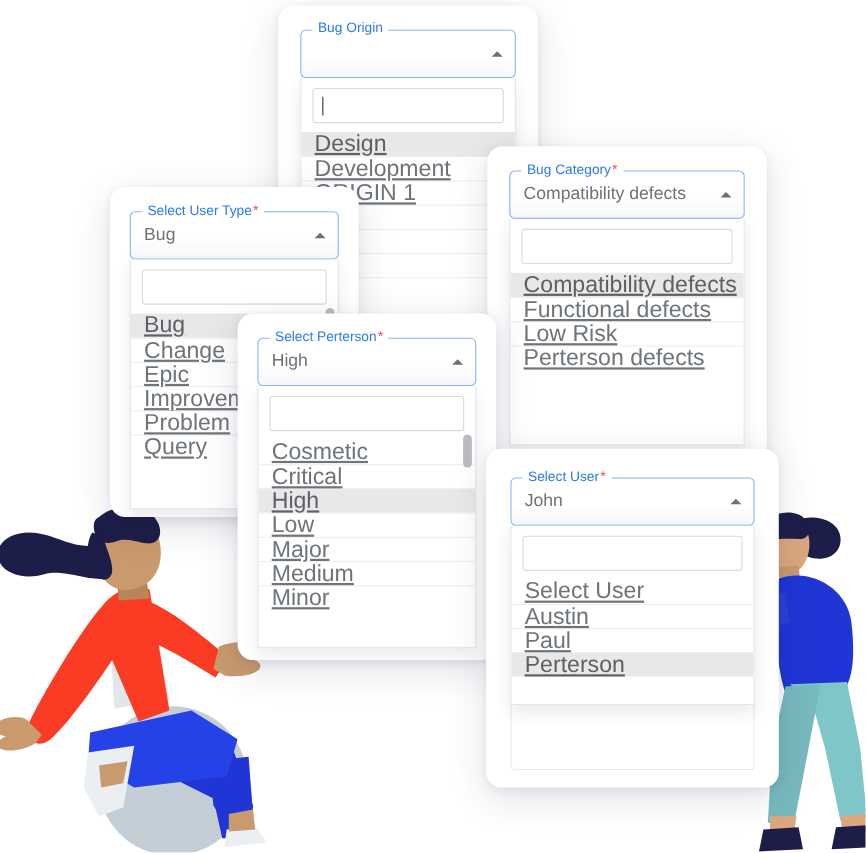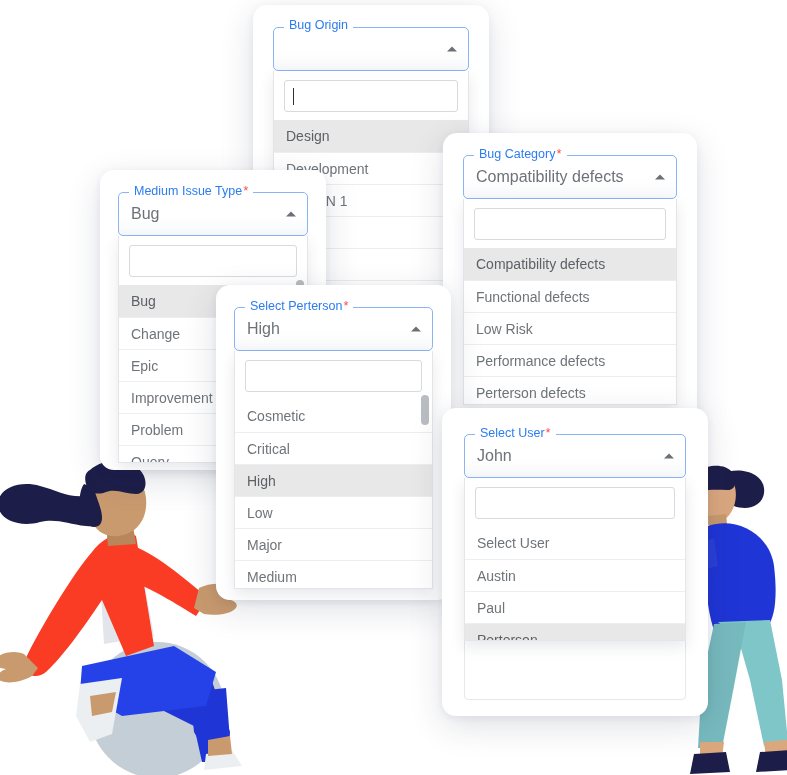--- a/index.html
+++ b/index.html
@@ -100,29 +100,30 @@
     padding: 0 8px;
     box-sizing: border-box;
     position: relative;
   }
   .caretbar {
     width: 1px;
     height: 17px;
     background: #2d2f31;
   }
   .opt {
-    height: 32px;
+    height: 22px;
     display: flex;
     align-items: center;
     padding: 0 0 0 12px;
-    font-size: 14px;
+    font-size: 21px;
     color: #6f7479;
     border-top: 1px solid #eceef0;
     box-sizing: border-box;
     white-space: nowrap;
+    text-decoration: underline;
   }
   .opt.first { border-top: none; }
   .opt.sel { background: #e8e8e8; color: #5d6166; }
   .opt.blank { color: transparent; }
 
   
   .sbar {
     position: absolute;
     width: 8px;
     border-radius: 4px;
@@ -230,21 +231,21 @@
       <div class="opt blank"></div>
       <div class="opt blank"></div>
       <div class="opt blank"></div>
 
     </div>
   </div>
 
   <div id="card-issue-type" class="card">
     <div class="field" style="position:absolute; left:18px; top:22px; right:18px;">
       <span class="legend">
-        <span>Medium Issue Type</span><span class="req">*</span>
+        <span>Select User Type</span><span class="req">*</span>
       </span>
       <span class="value">Bug</span>
       <span class="caret"></span>
     </div>
 
     <div class="panel" style="top:66px; left:18px; right:18px; height:227px;">
       <div class="panel-search"></div>
       <div class="opt first sel">Bug</div>
       <div class="opt">Change</div>
       <div class="opt">Epic</div>
@@ -263,21 +264,20 @@
       </span>
       <span class="value">Compatibility defects</span>
       <span class="caret"></span>
     </div>
 
     <div class="panel" style="top:66px; left:20px; right:20px; height:206px;">
       <div class="panel-search"></div>
       <div class="opt first sel">Compatibility defects</div>
       <div class="opt">Functional defects</div>
       <div class="opt">Low Risk</div>
-      <div class="opt">Performance defects</div>
       <div class="opt">Perterson defects</div>
     </div>
   </div>
 
   <div id="card-severity" class="card">
     <div class="field" style="position:absolute; left:18px; top:22px; right:18px;">
       <span class="legend">
         <span>Select Perterson</span><span class="req">*</span>
       </span>
       <span class="value">High</span>

